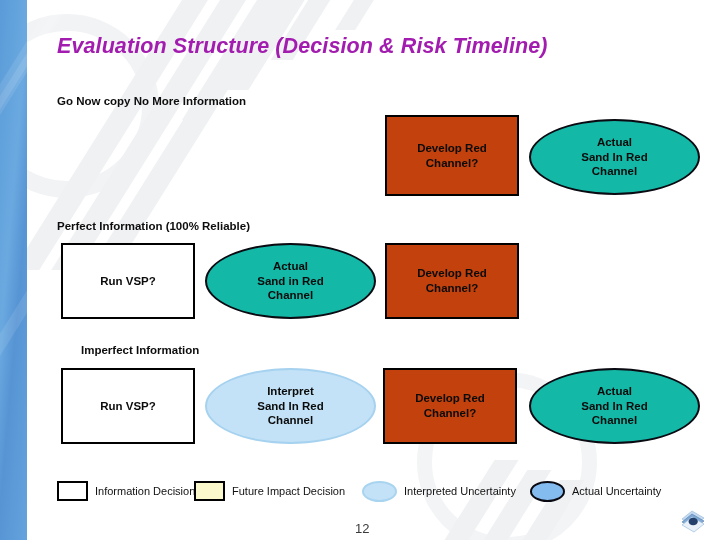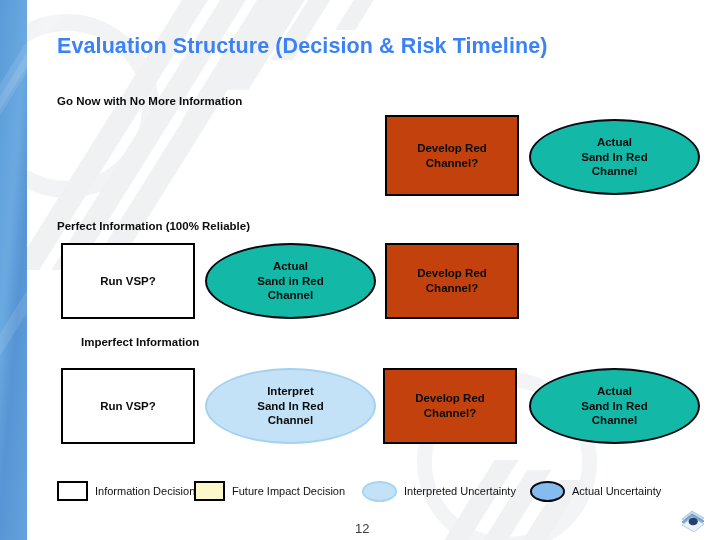--- a/index.html
+++ b/index.html
@@ -56,23 +56,24 @@
   }
 
   
   .slide-title {
     position: absolute;
     left: 57px;
     top: 34px;
     width: 630px;
     font-size: 21.5px;
     font-weight: bold;
-    color: #3b82f6;
+    color: #a21caf;
     letter-spacing: 0.1px;
     white-space: nowrap;
+    font-style: italic;
   }
 
   
   .row-label {
     position: absolute;
     font-size: 11.5px;
     font-weight: bold;
     color: #0d0d0d;
     white-space: nowrap;
   }
@@ -188,21 +189,21 @@
   </div>
 
   <div class="left-bar">
     <div class="left-bar-chev" style="left:-10px; top:-20px; width:16px; height:240px;"></div>
     <div class="left-bar-chev" style="left:10px;  top:-20px; width:12px; height:200px;"></div>
     <div class="left-bar-chev" style="left:-4px;  top:240px; width:14px; height:200px;"></div>
   </div>
 
   <div class="slide-title">Evaluation Structure (Decision &amp; Risk Timeline)</div>
 
-  <div class="row-label" style="left:57px; top:95px;">Go Now with No More Information</div>
+  <div class="row-label" style="left:57px; top:95px;">Go Now copy No More Information</div>
 
   <div class="node node-rect future" style="left:385px; top:115px; width:134px; height:81px;">
     <span class="node-lines">Develop Red Channel?</span>
   </div>
 
   <div class="node node-ellipse actual" style="left:529px; top:119px; width:171px; height:76px;">
     <span class="node-lines" style="white-space:pre-line;">Actual
 Sand In Red
 Channel</span>
   </div>
@@ -216,21 +217,21 @@
   <div class="node node-ellipse actual" style="left:205px; top:243px; width:171px; height:76px;">
     <span class="node-lines" style="white-space:pre-line;">Actual
 Sand in Red
 Channel</span>
   </div>
 
   <div class="node node-rect future" style="left:385px; top:243px; width:134px; height:76px;">
     <span class="node-lines">Develop Red Channel?</span>
   </div>
 
-  <div class="row-label" style="left:57px; top:336px;padding-left:24px;">Imperfect Information</div>
+  <div class="row-label" style="left:57px; top:344px;padding-left:24px;">Imperfect Information</div>
 
   <div class="node node-rect info" style="left:61px; top:368px; width:134px; height:76px;">
     <span class="node-lines">Run VSP?</span>
   </div>
 
   <div class="node node-ellipse interpreted" style="left:205px; top:368px; width:171px; height:76px;">
     <span class="node-lines" style="white-space:pre-line;">Interpret
 Sand In Red
 Channel</span>
   </div>

